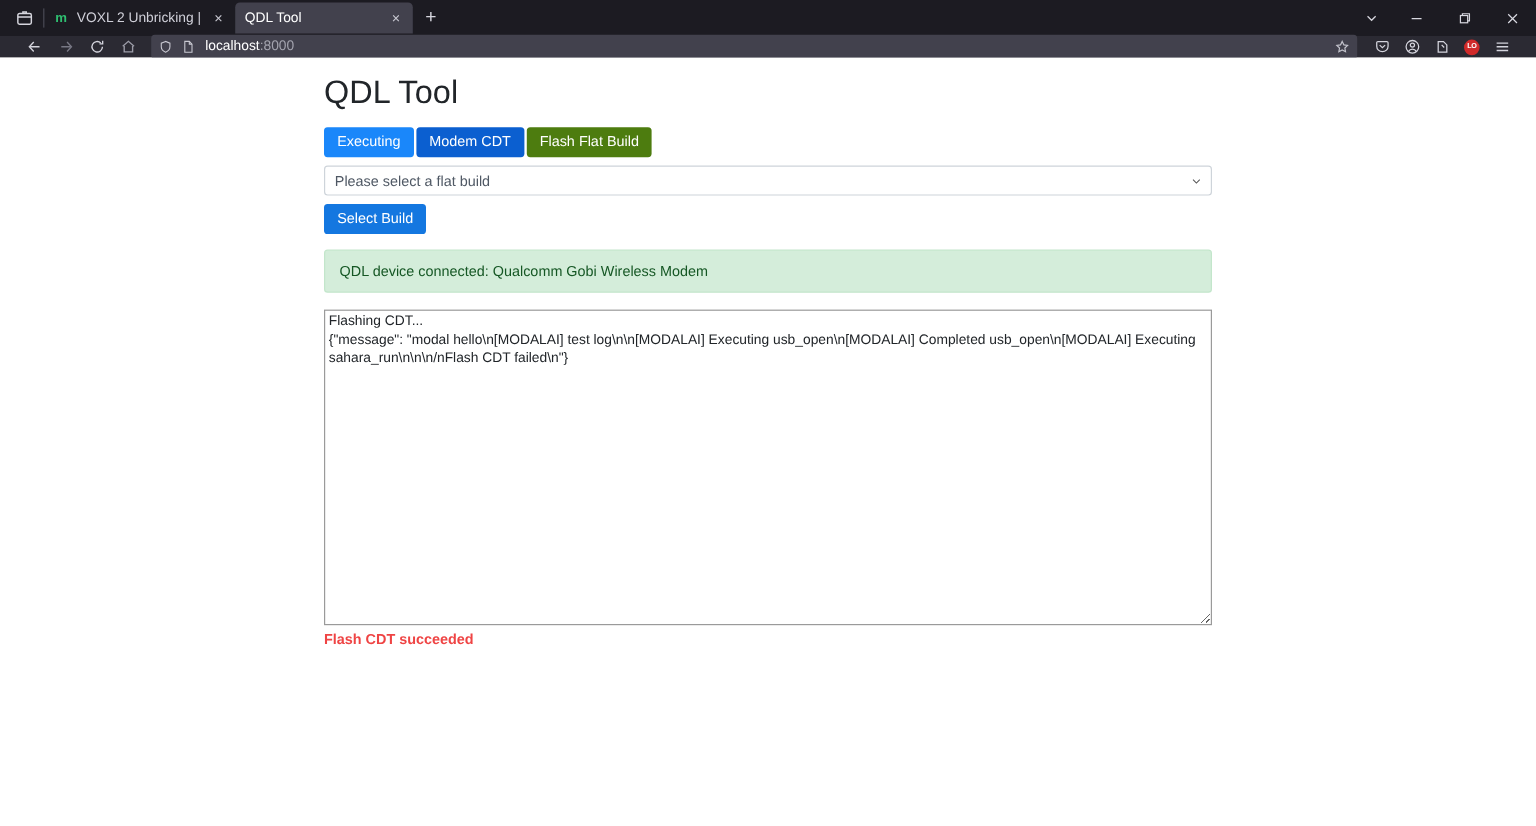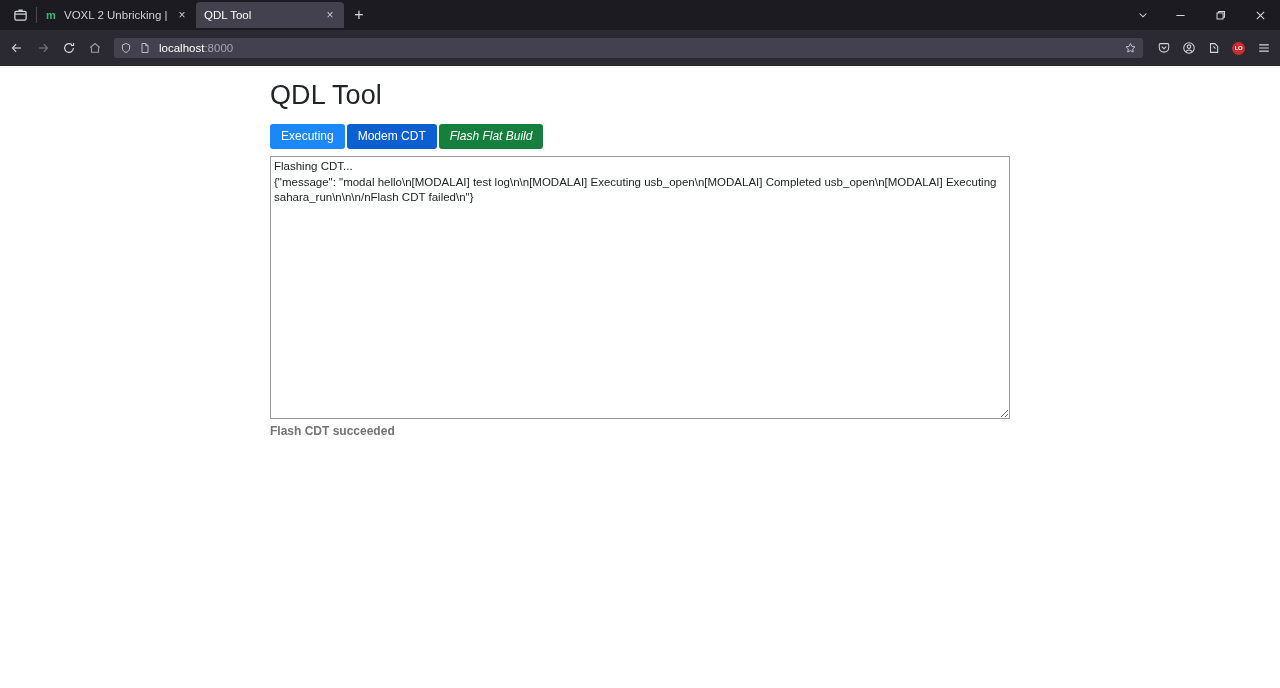--- a/index.html
+++ b/index.html
@@ -93,25 +93,25 @@
     display: flex; align-items: center; justify-content: center;
     color: #d6d6de;
   }
   .wbtn {
     width: 40px; height: 30px;
     display: flex; align-items: center; justify-content: center;
     color: #d8d8e0;
   }
 
   .navbar {
-    height: 36px;
+    height: 18px;
     background: #2b2a33;
     display: flex;
     align-items: center;
-    padding: 0 4px;
+    padding: 0 16px;
   }
   .navbtn {
     width: 26px; height: 22px;
     display: flex; align-items: center; justify-content: center;
     color: #d4d4dd;
   }
   .navbtn.dim { color: #787885; }
   .urlbar {
     flex: 1 1 auto;
     height: 20px;
@@ -227,21 +227,21 @@
     resize: both;
     overflow: auto;
     display: block;
     white-space: pre-wrap;
     word-break: break-word;
   }
   .status-line {
     margin-top: 5px;
     font-size: 12px;
     font-weight: bold;
-    color: #737373;
+    color: #ef4444;
     width: 740px;
   }
 </style>
 </head>
 <body>
 
 <div class="browser">
 
   <div class="tabstrip">
     <div class="tabstrip-left">
@@ -370,25 +370,41 @@
   </div>
 
   <div class="viewport">
     <div class="page">
 
       <h1 class="title">QDL Tool</h1>
 
       <div class="btnrow">
         <button class="btn" style="background:#1a87fa;">Executing</button>
         <button class="btn" style="background:#0b5fd0;">Modem CDT</button>
-        <button class="btn" style="background:#15803d;font-style:italic;">Flash Flat Build</button>
-      </div>
-
-
-
+        <button class="btn" style="background:#4d7c0f;">Flash Flat Build</button>
+      </div>
+
+      <div class="select-row">
+        <div class="select-wrap">
+          <select class="build-select">
+            <option>Please select a flat build</option>
+          </select>
+          <span class="select-chev">
+            <svg class="icon-glyph" width="10" height="10" viewBox="0 0 16 16" fill="none" stroke="#555" stroke-width="1.4">
+              <path d="M3.5 6l4.5 4.5L12.5 6"></path>
+            </svg>
+          </span>
+        </div>
+      </div>
+
+      <div class="select-btn-row">
+        <button class="btn" style="background:#1477e0;">Select Build</button>
+      </div>
+
+      <div class="alert-success">QDL device connected: Qualcomm Gobi Wireless Modem</div>
 
 
       <textarea class="log-area" spellcheck="false" style="">Flashing CDT...
 {"message": "modal hello\n[MODALAI] test log\n\n[MODALAI] Executing usb_open\n[MODALAI] Completed usb_open\n[MODALAI] Executing sahara_run\n\n\n/nFlash CDT failed\n"}</textarea>
 
       <div class="status-line">Flash CDT succeeded</div>
 
     </div>
   </div>
 </div>

